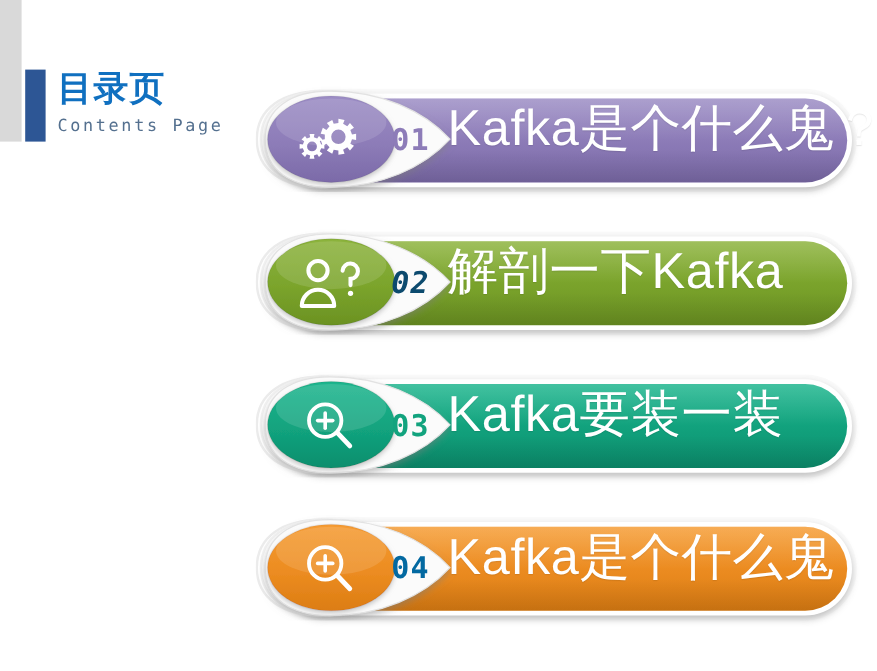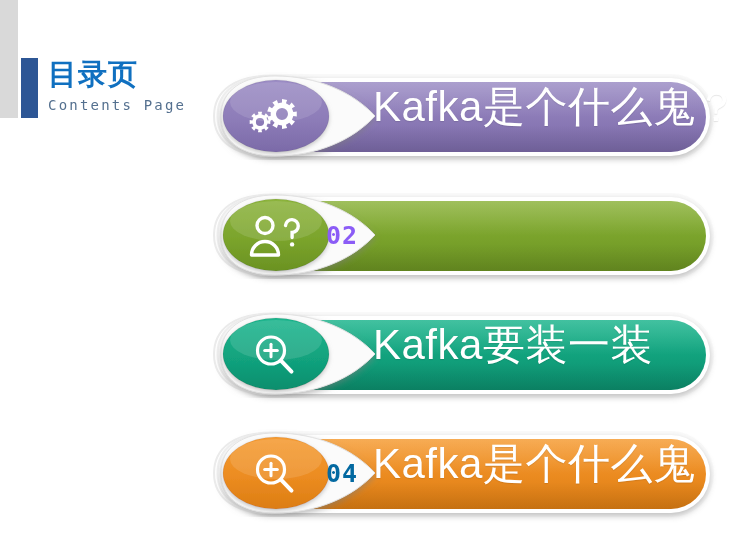--- a/index.html
+++ b/index.html
@@ -115,28 +115,30 @@
           <ellipse cx="63" cy="44" rx="53" ry="36" fill="url(#elg0)" filter="url(#sig0)"></ellipse>
           <ellipse cx="63" cy="44" rx="53" ry="36" fill="none" stroke="rgba(0,0,0,0.06)" stroke-width="1"></ellipse>
           <ellipse cx="63" cy="30" rx="46" ry="20" fill="rgba(255,255,255,0.12)"></ellipse>
         </svg>
         <div class="badgeIcon">
           <svg viewBox="0 0 56 46" width="56" height="46">
             <path fill="#ffffff" fill-rule="evenodd" d="M49.77,17.40 L49.77,22.60 L46.33,22.00 L44.96,25.75 L47.99,27.50 L44.64,31.49 L42.39,28.81 L38.93,30.81 L40.13,34.10 L35.00,35.00 L35.00,31.50 L31.07,30.81 L29.87,34.10 L25.36,31.49 L27.61,28.81 L25.04,25.75 L22.01,27.50 L20.23,22.60 L23.67,22.00 L23.67,18.00 L20.23,17.40 L22.01,12.50 L25.04,14.25 L27.61,11.19 L25.36,8.51 L29.87,5.90 L31.07,9.19 L35.00,8.50 L35.00,5.00 L40.13,5.90 L38.93,9.19 L42.39,11.19 L44.64,8.51 L47.99,12.50 L44.96,14.25 L46.33,18.00 Z M41,20 A6,6 0 1,0 29,20 A6,6 0 1,0 41,20 Z"></path>
             <path fill="#ffffff" fill-rule="evenodd" d="M23.30,25.95 L23.30,30.05 L20.65,29.52 L19.49,32.33 L21.73,33.83 L18.83,36.73 L17.33,34.49 L14.52,35.65 L15.05,38.30 L10.95,38.30 L11.48,35.65 L8.67,34.49 L7.17,36.73 L4.27,33.83 L6.51,32.33 L5.35,29.52 L2.70,30.05 L2.70,25.95 L5.35,26.48 L6.51,23.67 L4.27,22.17 L7.17,19.27 L8.67,21.51 L11.48,20.35 L10.95,17.70 L15.05,17.70 L14.52,20.35 L17.33,21.51 L18.83,19.27 L21.73,22.17 L19.49,23.67 L20.65,26.48 Z M17.1,28 A4.1,4.1 0 1,0 8.9,28 A4.1,4.1 0 1,0 17.1,28 Z"></path>
           </svg>
         </div>
+        <div class="badgeNum" style="color: rgb(141, 124, 184);">01</div>
       </div>
     </div>
     <div class="row" style="top: 191px;">
       <div class="pillShadow"></div>
       <div class="pill" style="background: linear-gradient(rgb(140, 179, 60) 0%, rgb(123, 164, 44) 48%, rgb(107, 146, 34) 100%);">
         <div class="sheen"></div>
         <div class="shade"></div>
       </div>
+      <div class="rowLabel">解剖一下Kafka</div>
       <div class="badge">
         <svg width="175" height="88" viewBox="0 0 175 88">
           <defs>
             <linearGradient id="elg1" x1="0" y1="0" x2="0" y2="1">
               <stop offset="0%" stop-color="#8cb33c"></stop>
               <stop offset="55%" stop-color="#7ba42c"></stop>
               <stop offset="100%" stop-color="#6b9222"></stop>
             </linearGradient>
             <filter id="shg1" x="-30%" y="-30%" width="170%" height="190%">
               <feDropShadow dx="0" dy="3" stdDeviation="3.2" flood-color="#808080" flood-opacity="0.55"></feDropShadow>
@@ -154,21 +156,21 @@
           <ellipse cx="63" cy="30" rx="46" ry="20" fill="rgba(255,255,255,0.12)"></ellipse>
         </svg>
         <div class="badgeIcon">
           <svg viewBox="0 0 56 46" width="56" height="46">
             <circle cx="18" cy="12.5" r="8" fill="none" stroke="#ffffff" stroke-width="3.4"></circle>
             <path d="M4.5 42 a13.5 13.5 0 0 1 27 0 Z" fill="none" stroke="#ffffff" stroke-width="3.4" stroke-linejoin="round"></path>
             <path d="M38.5 12.5 a6.4 6.4 0 1 1 6.6 6.9 v5.2" fill="none" stroke="#ffffff" stroke-width="3.4" stroke-linecap="round"></path>
             <circle cx="45.1" cy="31.4" r="2.2" fill="#ffffff"></circle>
           </svg>
         </div>
-        <div class="badgeNum" style="color: #8b5cf6;">02</div>
+        <div class="badgeNum" style="color: #0c4a6e; font-style: italic;">02</div>
       </div>
     </div>
     <div class="row" style="top: 310px;">
       <div class="pillShadow"></div>
       <div class="pill" style="background: linear-gradient(rgb(28, 181, 141) 0%, rgb(18, 163, 126) 48%, rgb(12, 142, 109) 100%);">
         <div class="sheen"></div>
         <div class="shade"></div>
       </div>
       <div class="rowLabel">Kafka要装一装</div>
       <div class="badge">
@@ -195,20 +197,21 @@
           <ellipse cx="63" cy="30" rx="46" ry="20" fill="rgba(255,255,255,0.12)"></ellipse>
         </svg>
         <div class="badgeIcon">
           <svg viewBox="0 0 56 46" width="56" height="46">
             <circle cx="24" cy="18.5" r="13.5" fill="none" stroke="#ffffff" stroke-width="3.2"></circle>
             <line x1="24" y1="12.2" x2="24" y2="24.8" stroke="#ffffff" stroke-width="3.0" stroke-linecap="round"></line>
             <line x1="17.7" y1="18.5" x2="30.3" y2="18.5" stroke="#ffffff" stroke-width="3.0" stroke-linecap="round"></line>
             <line x1="34.2" y1="28.8" x2="44.5" y2="39.6" stroke="#ffffff" stroke-width="4.0" stroke-linecap="round"></line>
           </svg>
         </div>
+        <div class="badgeNum" style="color: rgb(18, 163, 126);">03</div>
       </div>
     </div>
     <div class="row" style="top: 429px;">
       <div class="pillShadow"></div>
       <div class="pill" style="background: linear-gradient(rgb(245, 155, 50) 0%, rgb(236, 140, 33) 48%, rgb(220, 125, 19) 100%);">
         <div class="sheen"></div>
         <div class="shade"></div>
       </div>
       <div class="rowLabel">Kafka是个什么鬼</div>
       <div class="badge">

